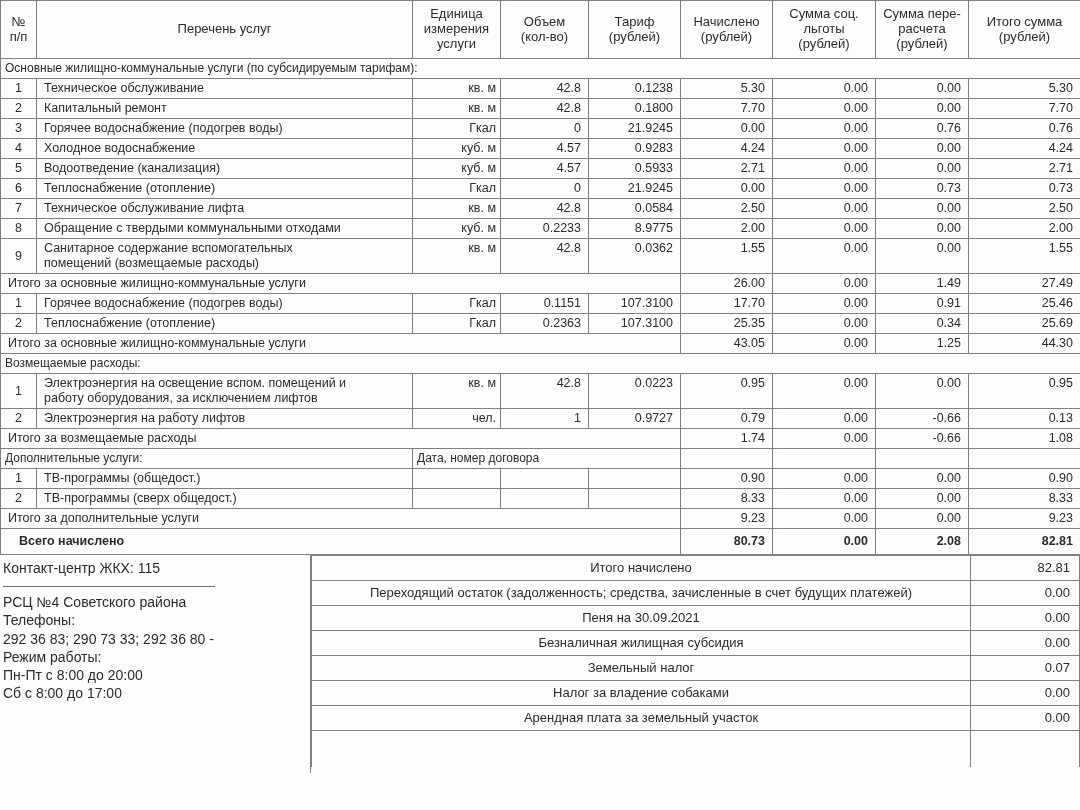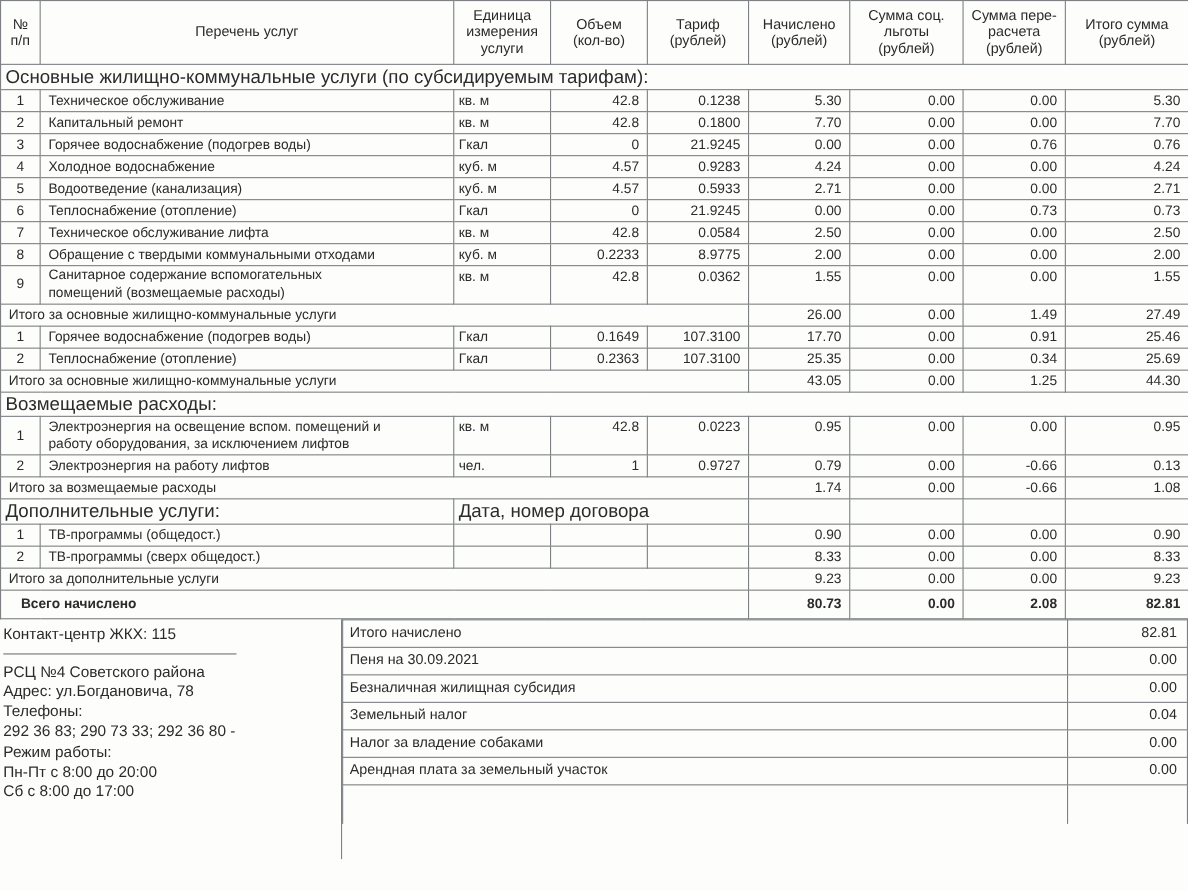--- a/index.html
+++ b/index.html
@@ -39,31 +39,31 @@
     vertical-align: middle;
     font-size: 13px;
     line-height: 1.18;
     padding: 3px 2px;
     height: 58px;
   }
 
   
   .c-num   { text-align: center; }
   .c-name  { text-align: left; padding-left: 7px !important; }
-  .c-unit  { text-align: left; }
+  .c-unit  { text-align: right; }
   .c-val   { text-align: right; padding-right: 7px !important; }
 
   .row td { height: 20px; }
   .row2 td { height: 35px; }
 
   .section td {
     text-align: left;
     padding-left: 4px !important;
     height: 20px;
-    font-size: 17px;
+    font-size: 12px;
   }
   .total td { height: 20px; }
   .total .c-name { padding-left: 7px !important; }
 
   .bold { font-weight: bold; }
 
   .svc-name-2line {
     display: block;
     line-height: 1.22;
   }
@@ -96,21 +96,21 @@
     table-layout: fixed;
     width: 768px;
     font-size: 13px;
   }
   table.summary td {
     border: 1px solid #7d8183;
     padding: 2px 6px;
     height: 25px;
     line-height: 1.15;
   }
-  table.summary td.lab { text-align: left; }
+  table.summary td.lab { text-align: center; }
   table.summary td.amt { text-align: right; padding-right: 9px; }
   table.summary tr.blank td { height: 36px; border-bottom: none; }
 </style>
 </head>
 <body>
 
 <div class="sheet">
 
   <table class="grid">
     <colgroup>
@@ -252,21 +252,21 @@
       <td class="c-val">0.00</td>
       <td class="c-val">1.49</td>
       <td class="c-val">27.49</td>
     </tr>
 
 
     <tr class="row">
       <td class="c-num">1</td>
       <td class="c-name">Горячее водоснабжение (подогрев воды)</td>
       <td class="c-unit">Гкал</td>
-      <td class="c-val">0.1649</td>
+      <td class="c-val">0.1151</td>
       <td class="c-val">107.3100</td>
       <td class="c-val">17.70</td>
       <td class="c-val">0.00</td>
       <td class="c-val">0.91</td>
       <td class="c-val">25.46</td>
     </tr>
     <tr class="row">
       <td class="c-num">2</td>
       <td class="c-name">Теплоснабжение (отопление)</td>
       <td class="c-unit">Гкал</td>
@@ -375,49 +375,52 @@
     </tr>
   </tbody>
     </table>
 
   <div class="bottom">
 
     <div class="contact">
       <div class="line">Контакт-центр ЖКХ: 115</div>
       <div class="rule"></div>
       <div class="line">РСЦ №4 Советского района</div>
-      <div class="line">Адрес: ул.Богдановича, 78</div>
       <div class="line">Телефоны:</div>
       <div class="line">292 36 83; 290 73 33; 292 36 80 -</div>
       <div class="line">Режим работы:</div>
       <div class="line">Пн-Пт с 8:00 до 20:00</div>
       <div class="line">Сб с 8:00 до 17:00</div>
     </div>
 
     <table class="summary">
       <colgroup>
         <col style="width:659px">
         <col style="width:109px">
       </colgroup>
       <tbody>
           <tr>
         <td class="lab">Итого начислено</td>
         <td class="amt">82.81</td>
       </tr>
       <tr>
+        <td class="lab">Переходящий остаток (задолженность; средства, зачисленные в счет будущих платежей)</td>
+        <td class="amt">0.00</td>
+      </tr>
+      <tr>
         <td class="lab">Пеня на 30.09.2021</td>
         <td class="amt">0.00</td>
       </tr>
       <tr>
         <td class="lab">Безналичная жилищная субсидия</td>
         <td class="amt">0.00</td>
       </tr>
       <tr>
         <td class="lab">Земельный налог</td>
-        <td class="amt">0.04</td>
+        <td class="amt">0.07</td>
       </tr>
       <tr>
         <td class="lab">Налог за владение собаками</td>
         <td class="amt">0.00</td>
       </tr>
       <tr>
         <td class="lab">Арендная плата за земельный участок</td>
         <td class="amt">0.00</td>
       </tr>
       <tr class="blank">

